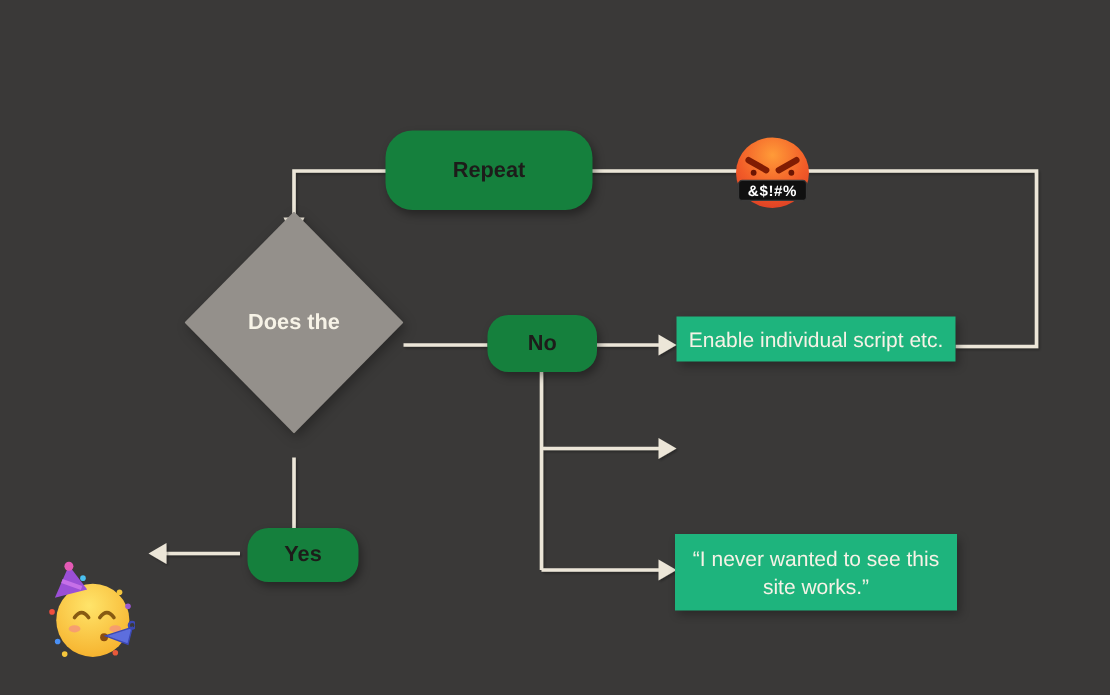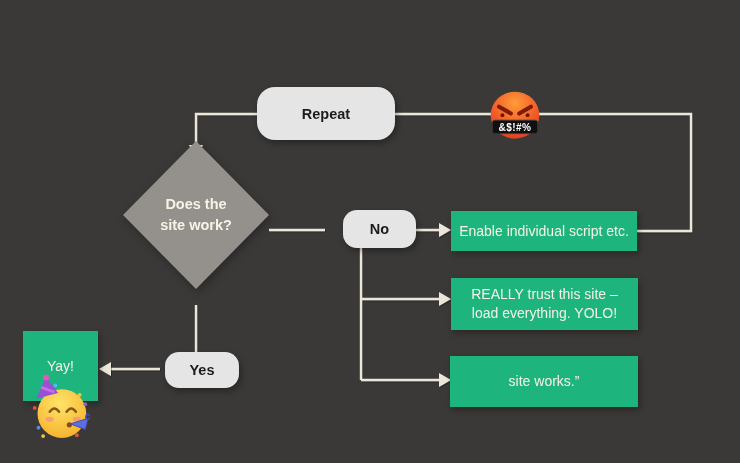--- a/index.html
+++ b/index.html
@@ -8,21 +8,21 @@
     background:#3a3938;
     font-family:"Liberation Sans",sans-serif;
   }
   .connectors{position:absolute;left:0;top:0;z-index:0;}
   .node{
     position:absolute;box-sizing:border-box;z-index:1;
     display:flex;flex-direction:column;align-items:center;justify-content:center;
     text-align:center;
   }
   .cream{
-    background:#e5e5e5;color:#1d1c1a;font-weight:700;font-size:14.5px;
+    background:#15803d;color:#1d1c1a;font-weight:700;font-size:14.5px;
     border-radius:15px;line-height:20px;
     box-shadow:2px 3px 6px rgba(0,0,0,.35);
   }
   .green{
     background:#1eb47d;color:#f6f2e6;font-weight:500;font-size:14px;
     line-height:19px;box-shadow:2px 3px 6px rgba(0,0,0,.3);
   }
   .diamond-wrap{position:absolute;z-index:1;filter:drop-shadow(2px 3px 4px rgba(0,0,0,.3));}
   .diamond{
     width:146px;height:148px;background:#94908b;
@@ -81,48 +81,41 @@
       <circle cx="17" cy="30" r="2.3" fill="#6b1402"></circle>
       <circle cx="47" cy="30" r="2.3" fill="#6b1402"></circle>
       <rect x="5" y="36" width="54" height="16" rx="3" fill="#101010" stroke="#3a3a3a" stroke-width="1"></rect>
       <text x="32" y="48.5" font-size="12" font-weight="bold" fill="#ffffff" text-anchor="middle" font-family="Liberation Sans, sans-serif" letter-spacing="0.5">&amp;$!#%</text>
     </svg>
   </div>
 
   <div class="diamond-wrap" style="left:123px;top:141px;">
     <div class="diamond">
       <span>Does the</span>
-      <span>site work?</span>
     </div>
   </div>
 
-  <div class="node cream" style="left:343px;top:210px;width:73px;height:38px;border-radius:14px;">
+  <div class="node cream" style="left:325px;top:210px;width:73px;height:38px;border-radius:14px;">
     <span>No</span>
   </div>
 
-  <div class="node green" style="left:451px;top:211px;width:186px;height:40px;">
+  <div class="node green" style="left:451px;top:211px;width:186px;height:30px;">
     <span>Enable individual script etc.</span>
   </div>
 
-  <div class="node green" style="left:451px;top:278px;width:187px;height:52px;">
-    <span>REALLY trust this site –</span>
-    <span>load everything. YOLO!</span>
-  </div>
 
   <div class="node green" style="left:450px;top:356px;width:188px;height:51px;">
+    <span>“I never wanted to see this</span>
     <span>site works.”</span>
   </div>
 
   <div class="node cream" style="left:165px;top:352px;width:74px;height:36px;border-radius:14px;">
     <span>Yes</span>
   </div>
 
-  <div class="node green" style="left:23px;top:331px;width:75px;height:70px;">
-    <span>Yay!</span>
-  </div>
 
   <div class="emoji" style="left:30px;top:374px;width:60px;height:66px;">
     <svg width="60" height="66" viewBox="0 0 64 70">
       <defs>
         <radialGradient id="pg" cx="45%" cy="30%" r="80%">
           <stop offset="0" stop-color="#ffe46a"></stop>
           <stop offset="1" stop-color="#f5ad27"></stop>
         </radialGradient>
       </defs>
       <circle cx="34" cy="42" r="26" fill="url(#pg)"></circle>

